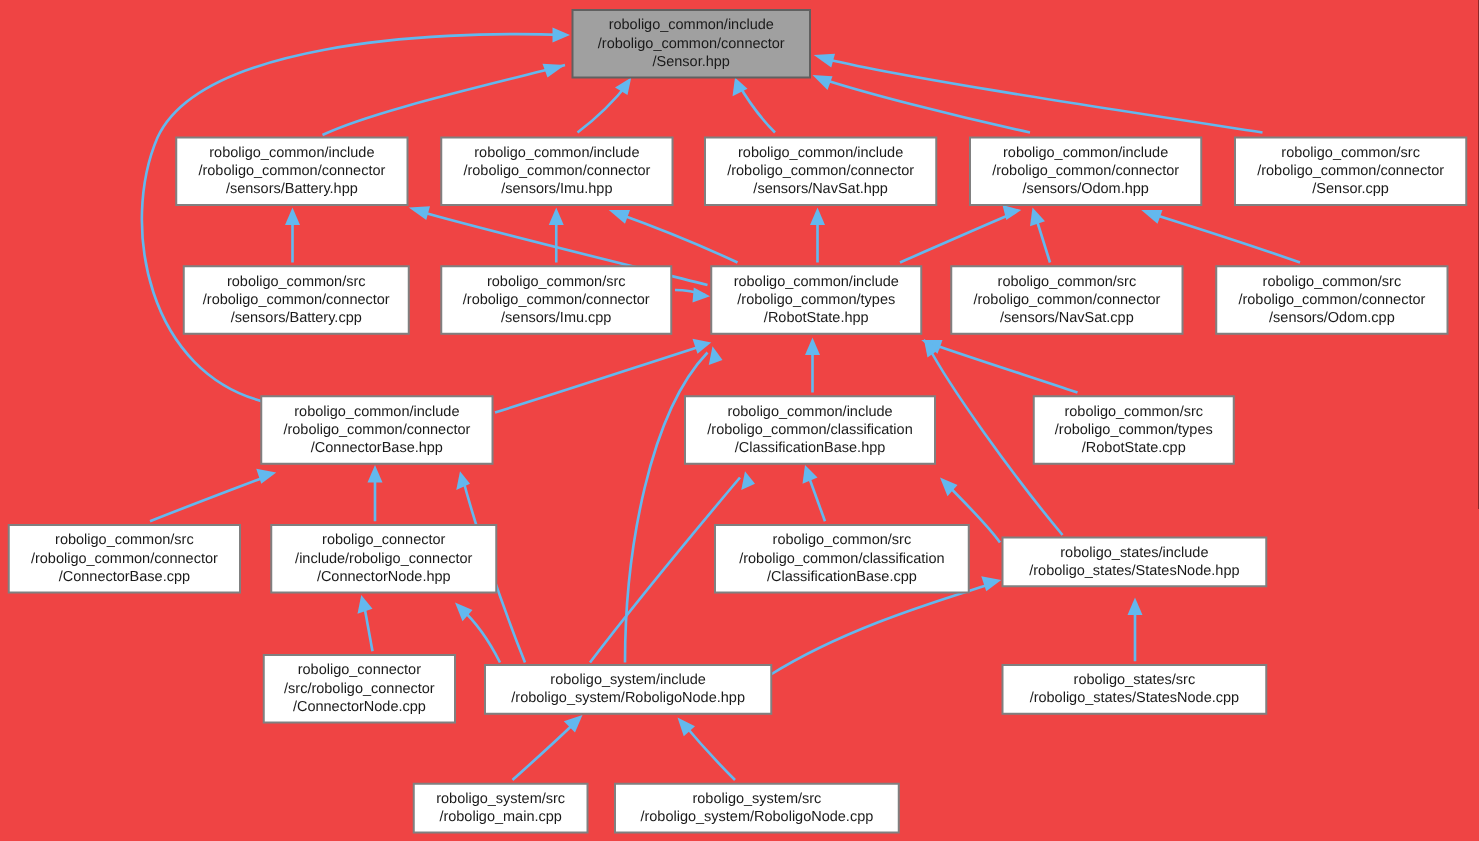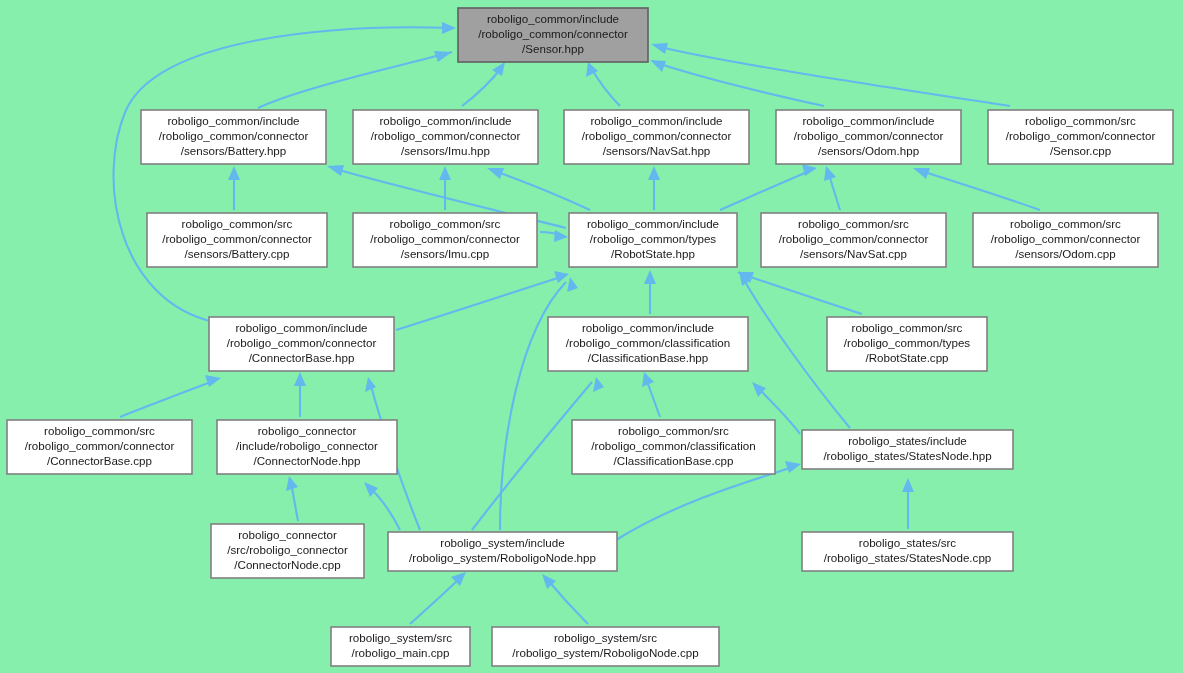--- a/index.html
+++ b/index.html
@@ -4,21 +4,21 @@
 <style>
   html, body {
     margin: 0;
     padding: 0;
     background: #000000;
   }
   #graph-root {
     position: relative;
     width: 1183px;
     height: 673px;
-    background: #86efac;
+    background: #ef4444;
     overflow: hidden;
     font-family: "Liberation Sans", sans-serif;
   }
   svg#graph-svg {
     position: absolute;
     left: 0;
     top: 0;
     width: 1183px;
     height: 673px;
     display: block;

